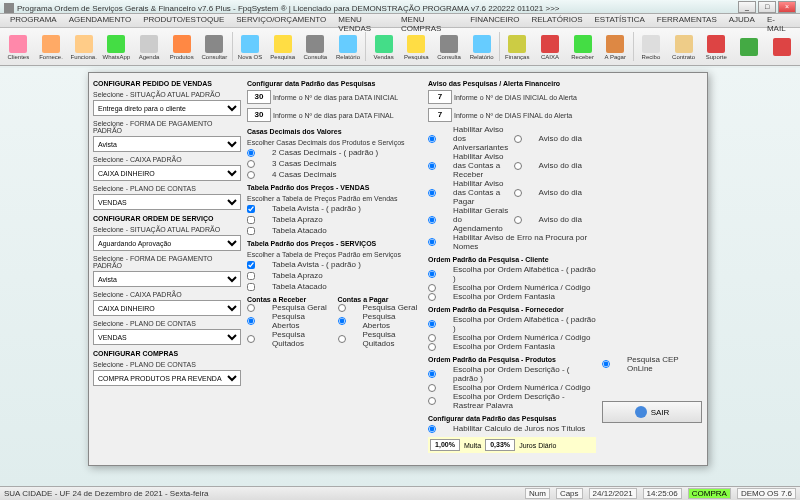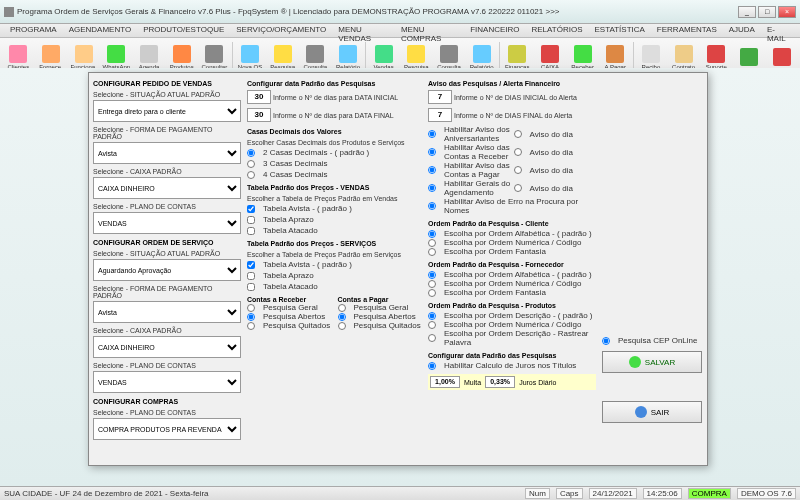--- a/index.html
+++ b/index.html
@@ -1,17 +1,17 @@
 <!DOCTYPE html>
 <html><head>
 <meta charset="utf-8">
 <style>
 *{box-sizing:border-box;margin:0;padding:0;font-family:Tahoma,Arial,sans-serif;font-size:8px}
 body{background:#e8f0f0;width:800px;height:500px;overflow:hidden;position:relative}
-.titlebar{height:24px;background:linear-gradient(#f0f8f8,#d8e8e8);display:flex;align-items:center;padding:0 4px;border-bottom:1px solid #aaa}
+.titlebar{height:14px;background:linear-gradient(#f0f8f8,#d8e8e8);display:flex;align-items:flex-end;padding:0 4px;border-bottom:1px solid #aaa}
 .titlebar .icon{width:10px;height:10px;background:#888;margin-right:3px}
 .titlebar .title{flex:1;font-size:8px;color:#333}
 .winbtns{display:flex;gap:2px}
 .winbtn{width:18px;height:12px;background:linear-gradient(#f8f8f8,#ddd);border:1px solid #999;font-size:7px;text-align:center;line-height:10px;cursor:pointer}
 .winbtn.close{background:linear-gradient(#f88,#d44);color:#fff}
 .menubar{height:14px;background:linear-gradient(#f0f0f0,#e0e0e0);display:flex;padding:0 4px;border-bottom:1px solid #bbb}
 .menuitem{padding:1px 6px;font-size:8px;color:#333;cursor:pointer}
 .toolbar{height:38px;background:linear-gradient(#f8f8f8,#e8e8e8);display:flex;padding:2px 2px;border-bottom:1px solid #aaa;gap:0}
 .tbtn{width:34px;height:34px;display:flex;flex-direction:column;align-items:center;justify-content:center;border:1px solid transparent;cursor:pointer}
 .tbtn .ic{width:18px;height:18px;border-radius:2px}
@@ -22,25 +22,25 @@
 .dlgtitle{height:16px;background:linear-gradient(#f8f8f8,#e0e0e0);display:flex;align-items:center;padding:0 4px;border-bottom:1px solid #aaa}
 .dlgtitle span{flex:1;font-size:8px;color:#333}
 .dlgbody{display:flex;padding:4px;gap:6px;height:calc(100% - 16px)}
 .col{display:flex;flex-direction:column;gap:2px}
 .col1{width:148px}
 .col2{width:175px}
 .col3{width:168px}
 .col4{width:100px}
 .grouphdr{font-size:7px;color:#000;font-weight:bold;margin-top:3px}
 .fieldlbl{font-size:7px;color:#333;margin-top:2px}
-select{width:100%;height:22px;font-size:7px;background:#fff;border:1px solid #999}
+select{width:100%;height:16px;font-size:7px;background:#fff;border:1px solid #999}
 .numrow{display:flex;align-items:center;gap:2px;margin:1px 0}
 .numbox{width:24px;height:14px;background:#fff;border:1px solid #999;text-align:center;line-height:12px;font-size:8px;font-weight:bold}
 .numlbl{font-size:7px;color:#333;flex:1}
-.radio,.check{display:flex;align-items:center;gap:8px;font-size:7px;color:#333;cursor:pointer}
+.radio,.check{display:flex;align-items:center;gap:17px;font-size:7px;color:#333;cursor:pointer}
 .radio input,.check input{width:8px;height:8px;margin:0}
 .avrow{display:flex;align-items:center;gap:3px;font-size:7px}
 .avrow .radio{flex:1}
 .avrow .r2{width:48px}
 .btnbig{height:22px;background:linear-gradient(#f8f8f8,#e0e0e0);border:1px solid #888;display:flex;align-items:center;justify-content:center;gap:4px;cursor:pointer;margin-top:4px;font-size:8px}
 .btnbig.save{color:#060}
 .btnbig .bic{width:12px;height:12px;border-radius:50%}
 .pctrow{display:flex;align-items:center;gap:4px;margin-top:2px;background:#ffffcc;padding:2px}
 .pctbox{background:#fff;border:1px solid #999;width:30px;height:12px;text-align:center;font-size:7px;line-height:10px;font-weight:bold}
 .pctlbl{font-size:7px}
@@ -419,24 +419,20 @@
           <div class="pctlbl">Juros Diário</div>
         </div>
       </div>
 
       <div class="col col4">
         <div style="flex:1"></div>
         <label class="radio">
             <input type="radio" checked="" style="">
             <span>Pesquisa CEP OnLine</span>
           </label>
-        <div class="btnbig save">
-            <div class="bic" style="background:#4d4"></div>
-            <span>SALVAR</span>
-          </div>
         <div style="height:20px"></div>
         <div class="btnbig">
             <div class="bic" style="background:#48d"></div>
             <span>SAIR</span>
           </div>
         <div style="height:20px"></div>
       </div>
     </div>
   </div>
 </div>

